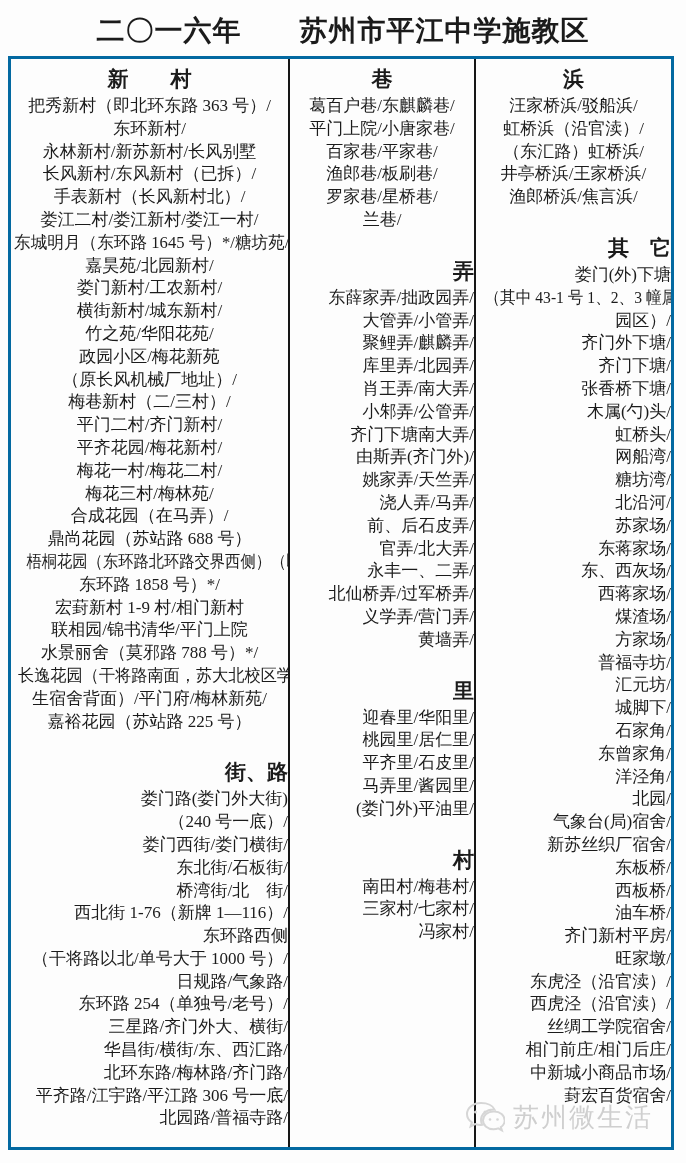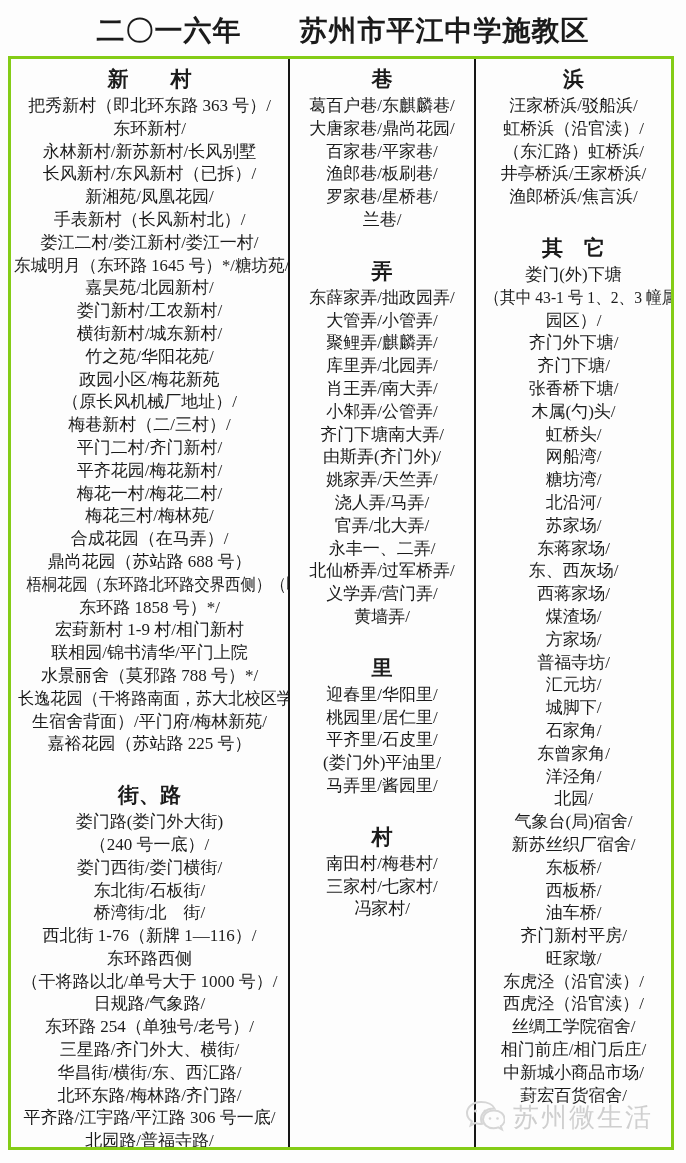--- a/index.html
+++ b/index.html
@@ -26,57 +26,57 @@
     font-weight: bold;
     letter-spacing: 1px;
     white-space: pre;
   }
   .table {
     position: absolute;
     left: 8px;
     top: 56px;
     width: 666px;
     height: 1094px;
-    border: 3px solid #84cc16;
+    border: 3px solid #0369a1;
     display: flex;
     box-sizing: border-box;
     background: #fdfdfd;
   }
   .col {
     box-sizing: border-box;
     text-align: center;
     padding-top: 5px;
     overflow: hidden;
   }
   .col-1 { width: 277px; }
   .col-2 { width: 188px; border-left: 2px solid #161616; border-right: 2px solid #161616; }
   .col-3 { flex: 1; }
   .section-header {
     font-weight: bold;
     font-size: 21px;
     line-height: 26px;
     margin: 2px 0 3px 0;
     white-space: pre;
   }
-  .section + .section { margin-top: 26px; }
+  .section + .section { margin-top: 26px; text-align: right; }
   .line {
     font-size: 17px;
     line-height: 22.8px;
     white-space: nowrap;
   }
   .line > span {
     display: inline-block;
     white-space: nowrap;
   }
   .watermark {
     position: absolute;
     right: 18px;
     bottom: 12px;
     display: flex;
-    align-items: flex-start;
+    align-items: center;
     gap: 8px;
     color: #cfcfcf;
     font-size: 26px;
     letter-spacing: 2px;
     font-family: "Liberation Sans", sans-serif;
   }
   .watermark svg { display: block; }
 </style>
 </head>
 <body>
@@ -85,21 +85,20 @@
   <div class="title">二〇一六年　　苏州市平江中学施教区</div>
 
   <div class="table">
     <div class="col col-1">
         <div class="section">
           <div class="section-header">新　　村</div>
           <div class="line"><span>把秀新村（即北环东路 363 号）/</span></div>
           <div class="line"><span>东环新村/</span></div>
           <div class="line"><span>永林新村/新苏新村/长风别墅</span></div>
           <div class="line"><span>长风新村/东风新村（已拆）/</span></div>
-          <div class="line"><span>新湘苑/凤凰花园/</span></div>
           <div class="line"><span>手表新村（长风新村北）/</span></div>
           <div class="line"><span>娄江二村/娄江新村/娄江一村/</span></div>
           <div class="line"><span style="transform: scaleX(0.978648); transform-origin: center center;">东城明月（东环路 1645 号）*/糖坊苑/</span></div>
           <div class="line"><span>嘉昊苑/北园新村/</span></div>
           <div class="line"><span>娄门新村/工农新村/</span></div>
           <div class="line"><span>横街新村/城东新村/</span></div>
           <div class="line"><span>竹之苑/华阳花苑/</span></div>
           <div class="line"><span>政园小区/梅花新苑</span></div>
           <div class="line"><span>（原长风机械厂地址）/</span></div>
           <div class="line"><span>梅巷新村（二/三村）/</span></div>
@@ -134,51 +133,52 @@
           <div class="line"><span>华昌街/横街/东、西汇路/</span></div>
           <div class="line"><span>北环东路/梅林路/齐门路/</span></div>
           <div class="line"><span>平齐路/江宇路/平江路 306 号一底/</span></div>
           <div class="line"><span>北园路/普福寺路/</span></div>
         </div>
       </div>
     <div class="col col-2">
         <div class="section">
           <div class="section-header">巷</div>
           <div class="line"><span>葛百户巷/东麒麟巷/</span></div>
-          <div class="line"><span>大唐家巷/鼎尚花园/</span></div>
+          <div class="line"><span>平门上院/小唐家巷/</span></div>
           <div class="line"><span>百家巷/平家巷/</span></div>
           <div class="line"><span>渔郎巷/板刷巷/</span></div>
           <div class="line"><span>罗家巷/星桥巷/</span></div>
           <div class="line"><span>兰巷/</span></div>
         </div>
         <div class="section">
           <div class="section-header">弄</div>
           <div class="line"><span>东薛家弄/拙政园弄/</span></div>
           <div class="line"><span>大管弄/小管弄/</span></div>
           <div class="line"><span>聚鲤弄/麒麟弄/</span></div>
           <div class="line"><span>库里弄/北园弄/</span></div>
           <div class="line"><span>肖王弄/南大弄/</span></div>
           <div class="line"><span>小邾弄/公管弄/</span></div>
           <div class="line"><span>齐门下塘南大弄/</span></div>
           <div class="line"><span>由斯弄(齐门外)/</span></div>
           <div class="line"><span>姚家弄/天竺弄/</span></div>
           <div class="line"><span>浇人弄/马弄/</span></div>
+          <div class="line"><span>前、后石皮弄/</span></div>
           <div class="line"><span>官弄/北大弄/</span></div>
           <div class="line"><span>永丰一、二弄/</span></div>
           <div class="line"><span>北仙桥弄/过军桥弄/</span></div>
           <div class="line"><span>义学弄/营门弄/</span></div>
           <div class="line"><span>黄墙弄/</span></div>
         </div>
         <div class="section">
           <div class="section-header">里</div>
           <div class="line"><span>迎春里/华阳里/</span></div>
           <div class="line"><span>桃园里/居仁里/</span></div>
           <div class="line"><span>平齐里/石皮里/</span></div>
+          <div class="line"><span>马弄里/酱园里/</span></div>
           <div class="line"><span>(娄门外)平油里/</span></div>
-          <div class="line"><span>马弄里/酱园里/</span></div>
         </div>
         <div class="section">
           <div class="section-header">村</div>
           <div class="line"><span>南田村/梅巷村/</span></div>
           <div class="line"><span>三家村/七家村/</span></div>
           <div class="line"><span>冯家村/</span></div>
         </div>
       </div>
     <div class="col col-3">
         <div class="section">

